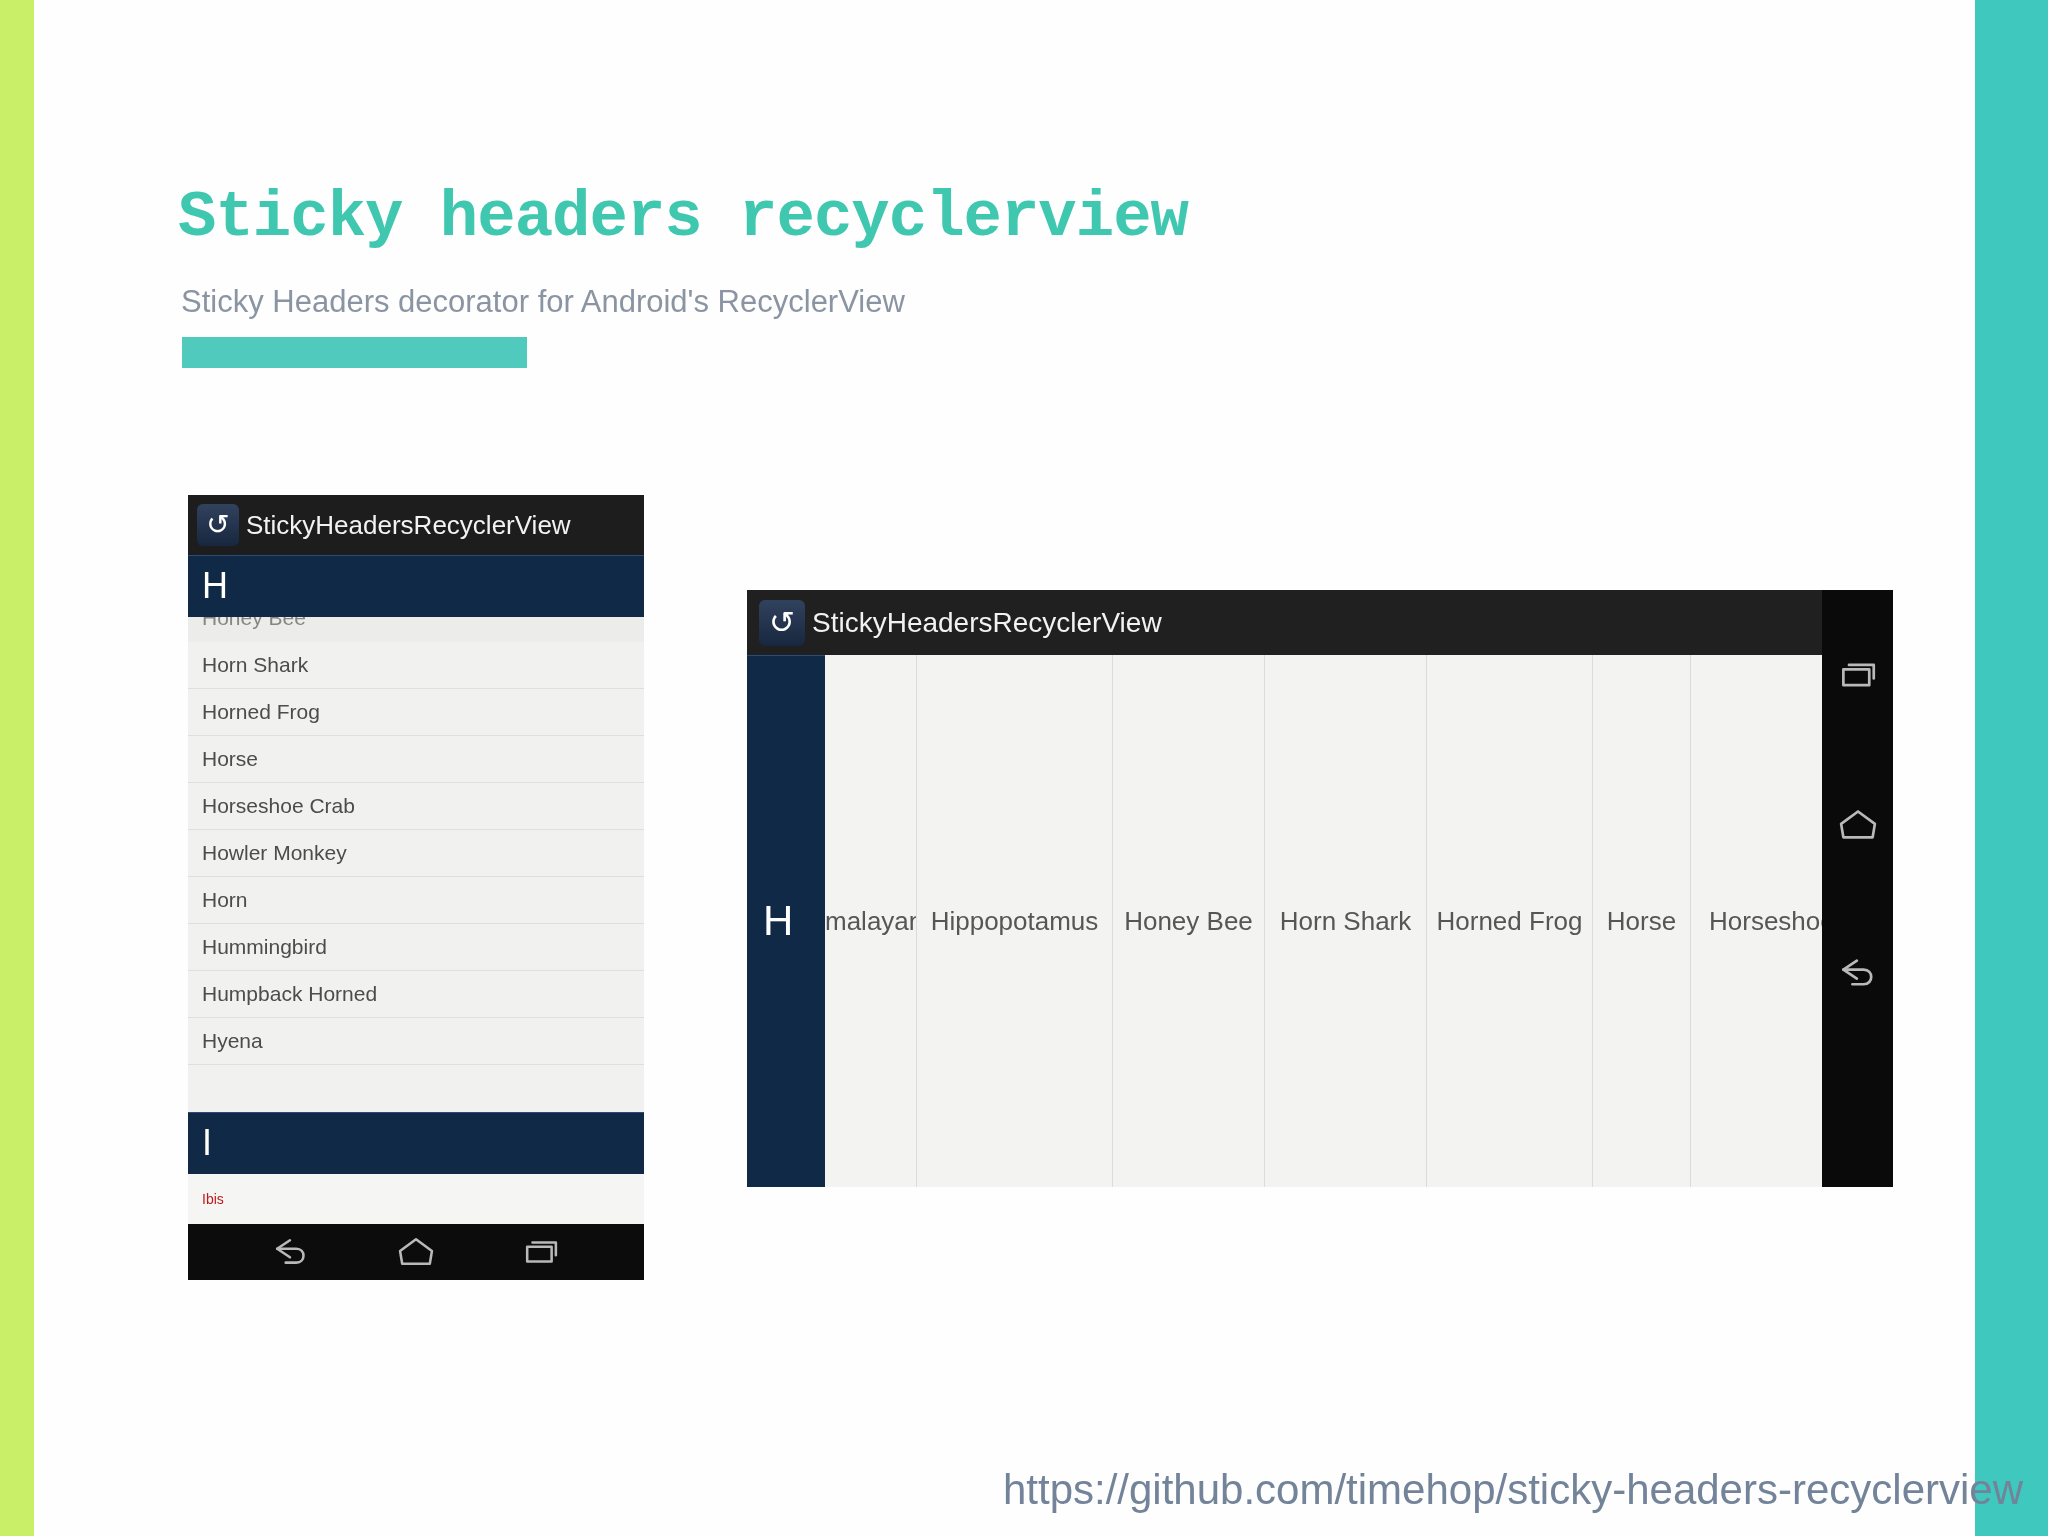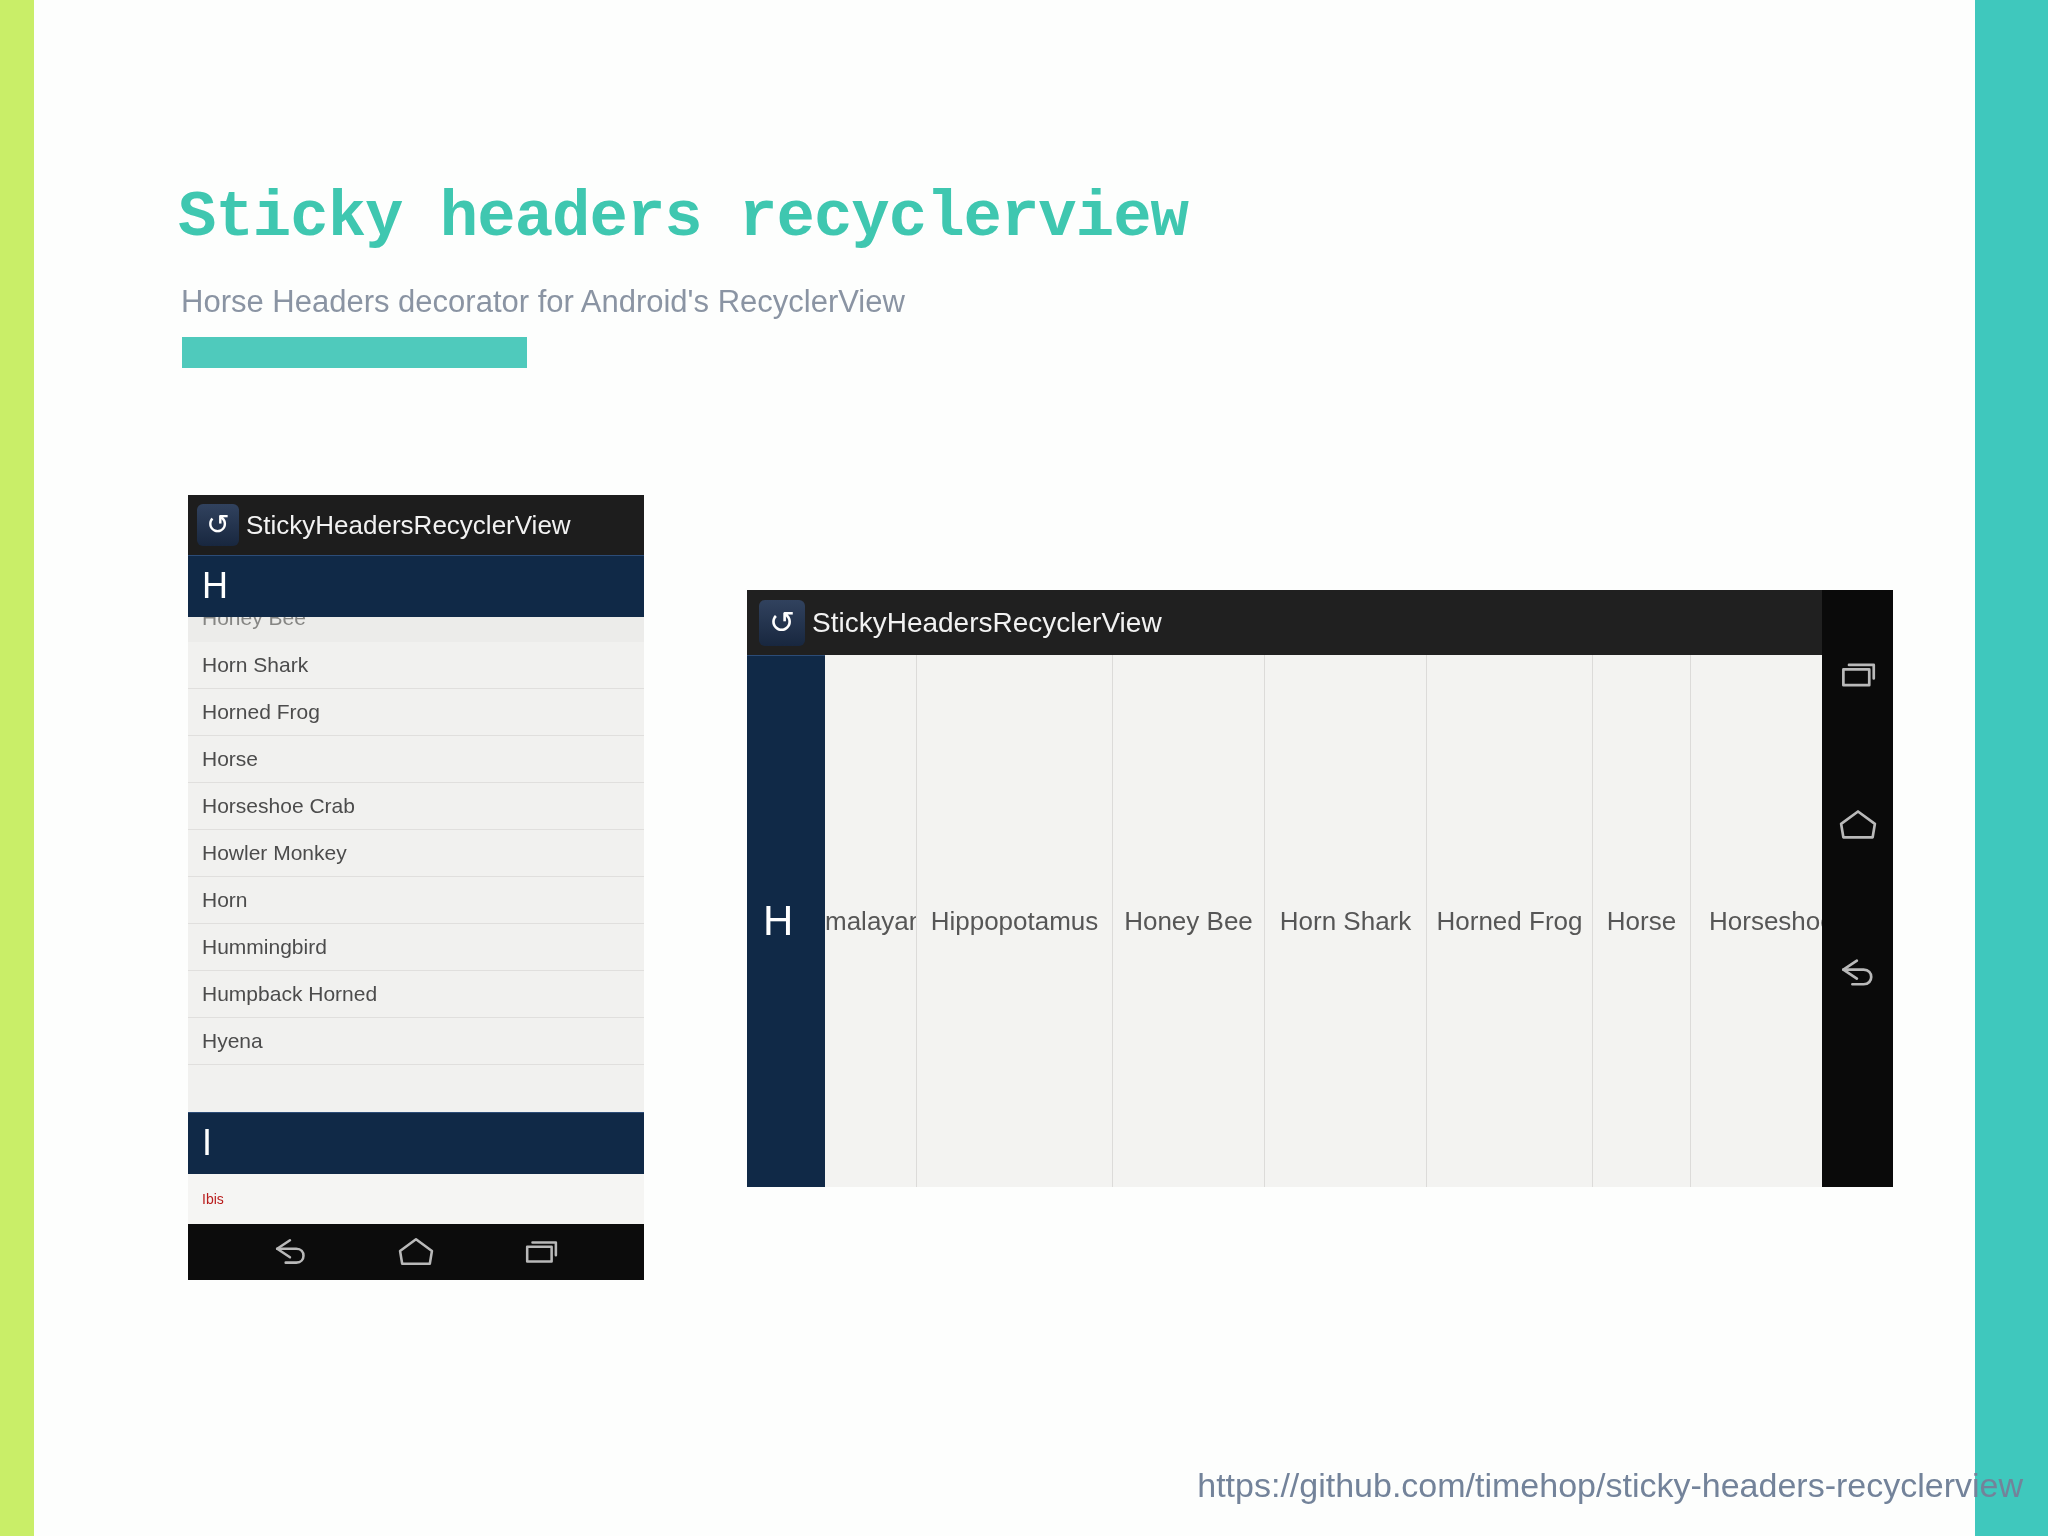--- a/index.html
+++ b/index.html
@@ -77,32 +77,32 @@
   .l-cell:nth-child(1){width:92px;justify-content:flex-start;}
   .l-cell:nth-child(2){width:196px;}
   .l-cell:nth-child(3){width:152px;}
   .l-cell:nth-child(4){width:162px;}
   .l-cell:nth-child(5){width:166px;}
   .l-cell:nth-child(6){width:98px;}
   .l-cell:nth-child(7){width:131px;border-right:none;justify-content:flex-start;padding-left:18px;}
 
   
   .footer-url{
-    position:absolute;right:25px;top:1466px;font-size:34px;color:#73839a;
+    position:absolute;right:25px;top:1466px;font-size:42px;color:#73839a;
     text-decoration:none;z-index:2;
   }
 </style>
 </head>
 <body>
 
 <div class="stripe-left"></div>
 <div class="stripe-right"></div>
 
 <div class="slide-title">Sticky headers recyclerview</div>
-<div class="slide-subtitle">Horse Headers decorator for Android's RecyclerView</div>
+<div class="slide-subtitle">Sticky Headers decorator for Android's RecyclerView</div>
 <div class="accent-bar"></div>
 
 <div class="phone-portrait">
   <div class="p-appbar">
     <div class="app-icon">↺</div>
     <div class="appbar-title">StickyHeadersRecyclerView</div>
   </div>
   <div class="p-header p-header-h sticky-header">
     <span>H</span>
   </div>

